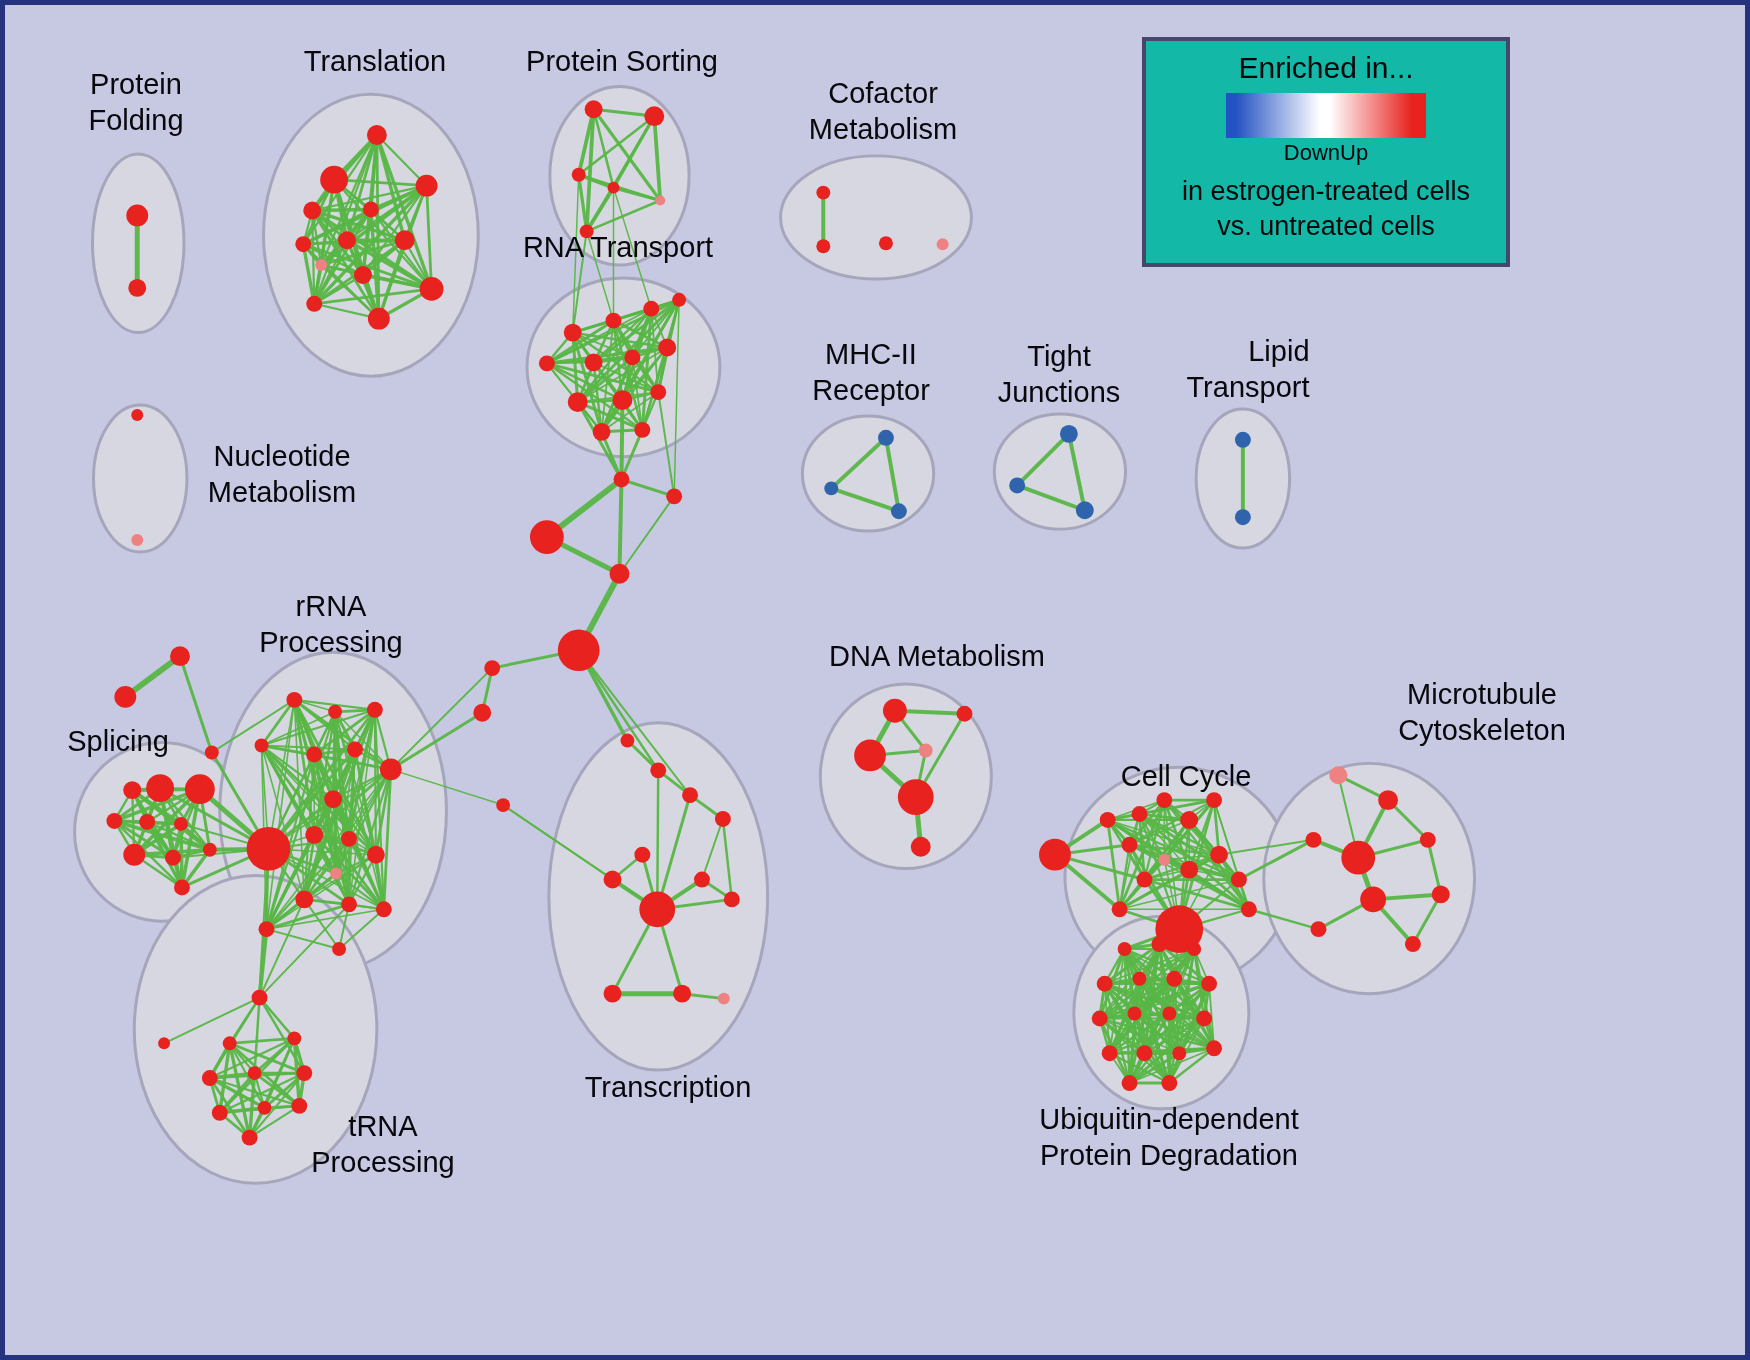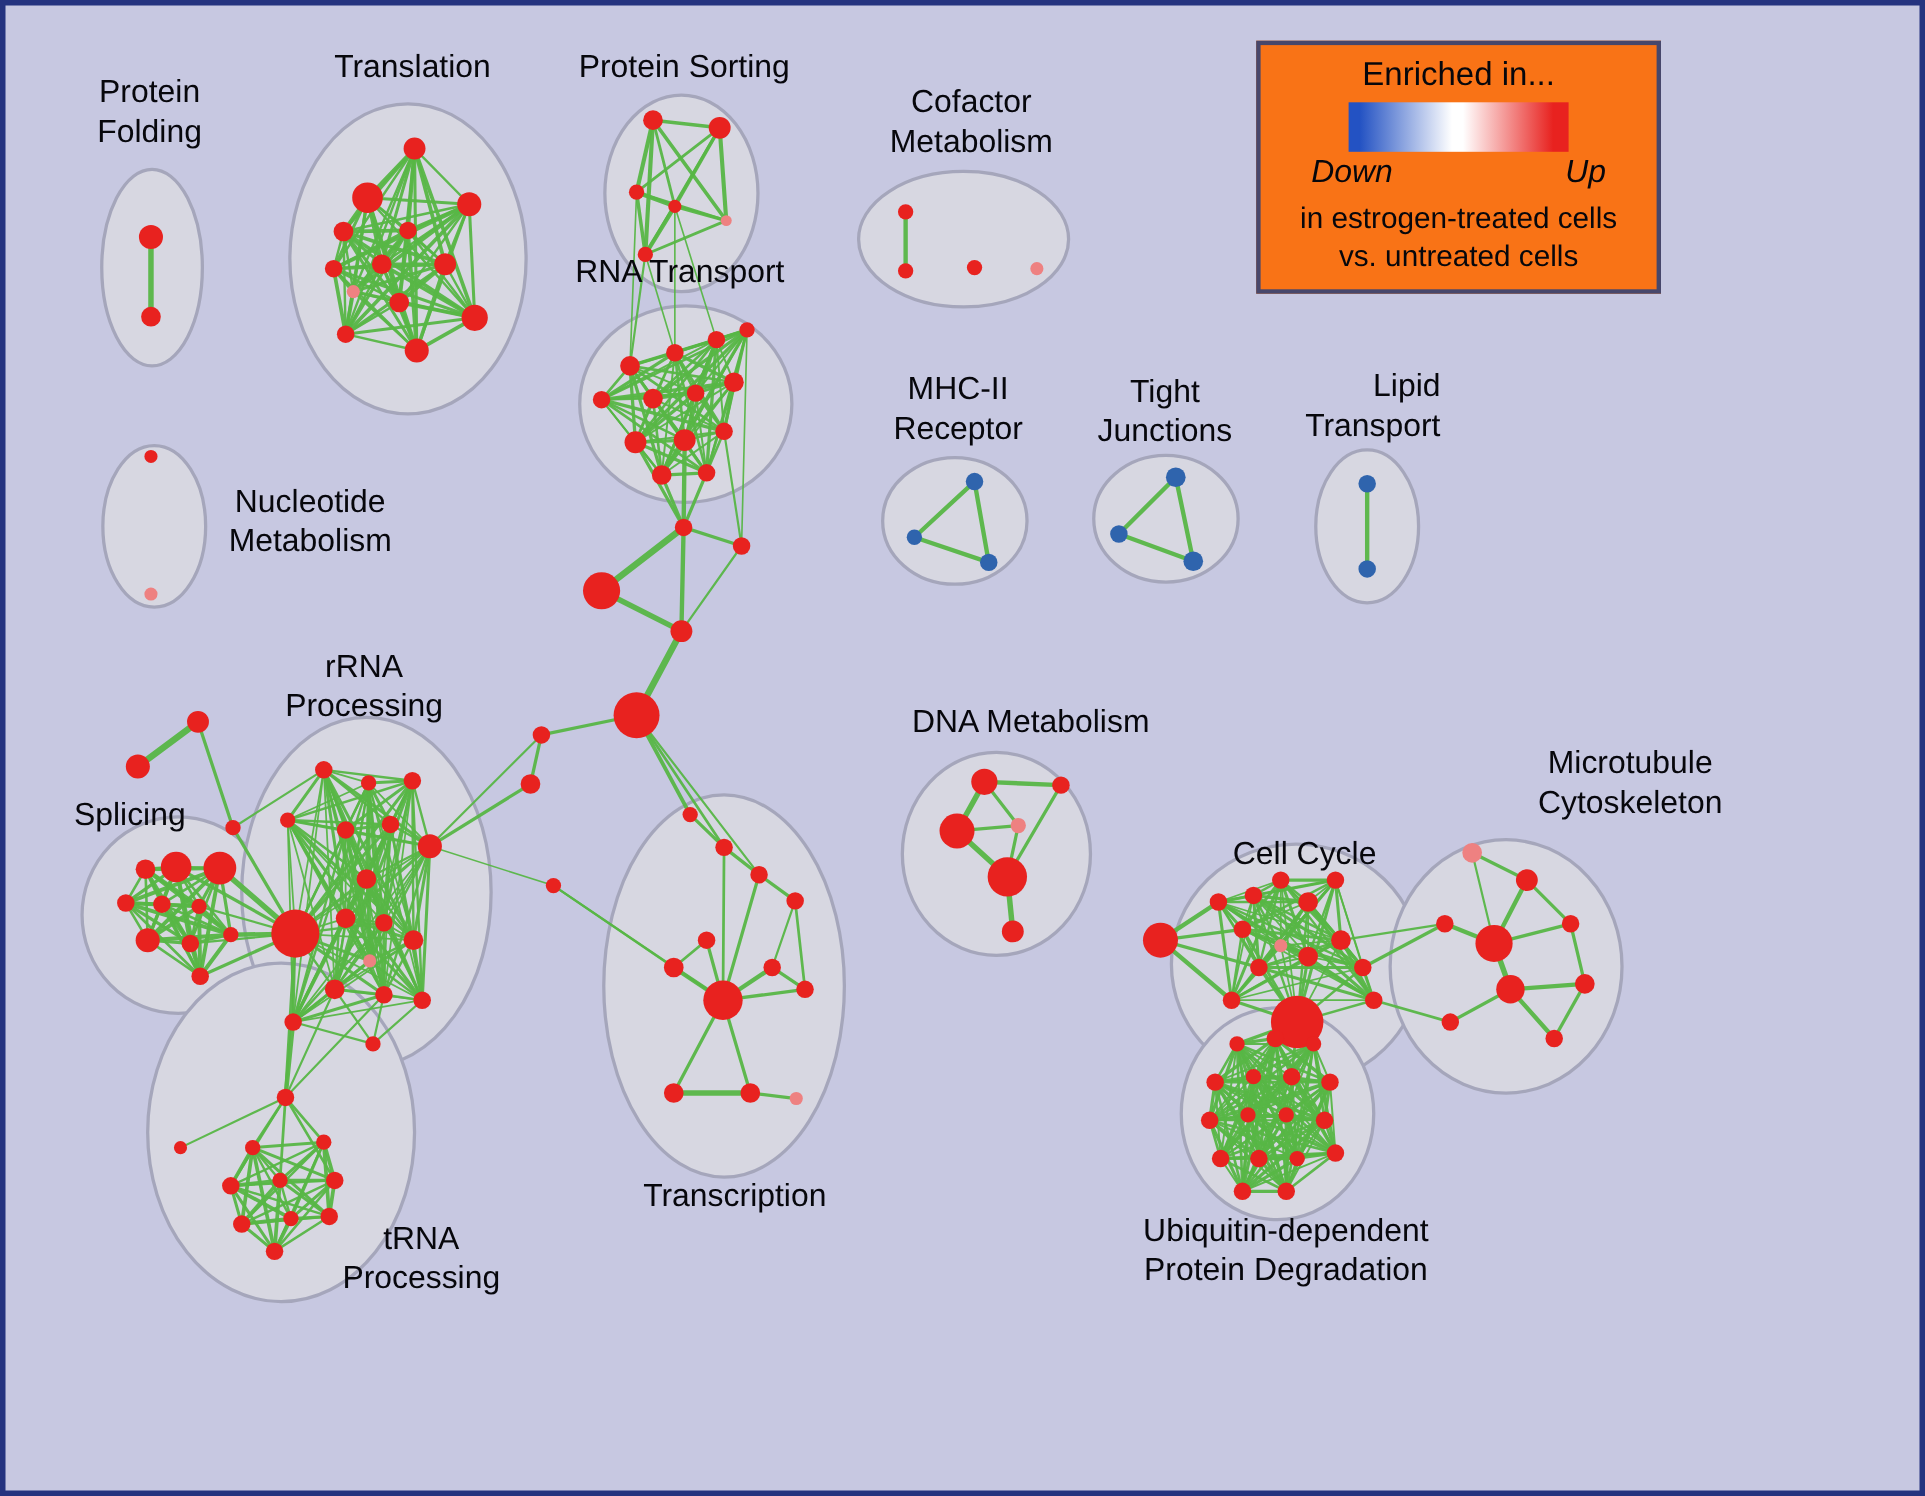--- a/index.html
+++ b/index.html
@@ -10,25 +10,25 @@
   }
   #net { position: absolute; left: 0; top: 0; width: 100%; height: 100%; }
   #labels { position: absolute; left: 0; top: 0; width: 100%; height: 100%; pointer-events: none; }
   .cluster-label {
     position: absolute; transform: translate(-50%, -50%);
     text-align: center; white-space: pre-line;
     font-size: 29px; line-height: 1.24; color: #07070c;
   }
   #legend {
     position: absolute; left: 1137px; top: 32px; width: 368px; height: 230px;
-    border: 4px solid #47476b; background: #f97316; text-align: center; padding-top: 10px;
+    border: 4px solid #47476b; background: #14b8a6; text-align: center; padding-top: 10px;
   }
   .legend-title { font-size: 30px; color: #07070c; }
   .legend-bar { width: 200px; height: 45px; margin: 8px auto 0; }
-  .legend-ends { display: flex; justify-content: space-between; padding: 2px 46px 0; font-size: 29px; color: #07070c; font-style: italic; }
+  .legend-ends { display: flex; justify-content: center; padding: 2px 46px 0; font-size: 22px; color: #07070c; }
   .legend-caption { margin-top: 8px; font-size: 27px; line-height: 1.3; white-space: pre-line; color: #07070c; }
 </style>
 </head>
 <body>
 
 <div id="figure">
   <svg id="net" viewBox="0 0 1750 1360" preserveAspectRatio="none">
     <g id="layer-ellipses">
         <ellipse cx="134" cy="240" rx="46" ry="90" fill="#d7d7e1" stroke="#a5a6bb" stroke-width="3"></ellipse>
         <ellipse cx="368" cy="232" rx="108" ry="142" fill="#d7d7e1" stroke="#a5a6bb" stroke-width="3"></ellipse>

